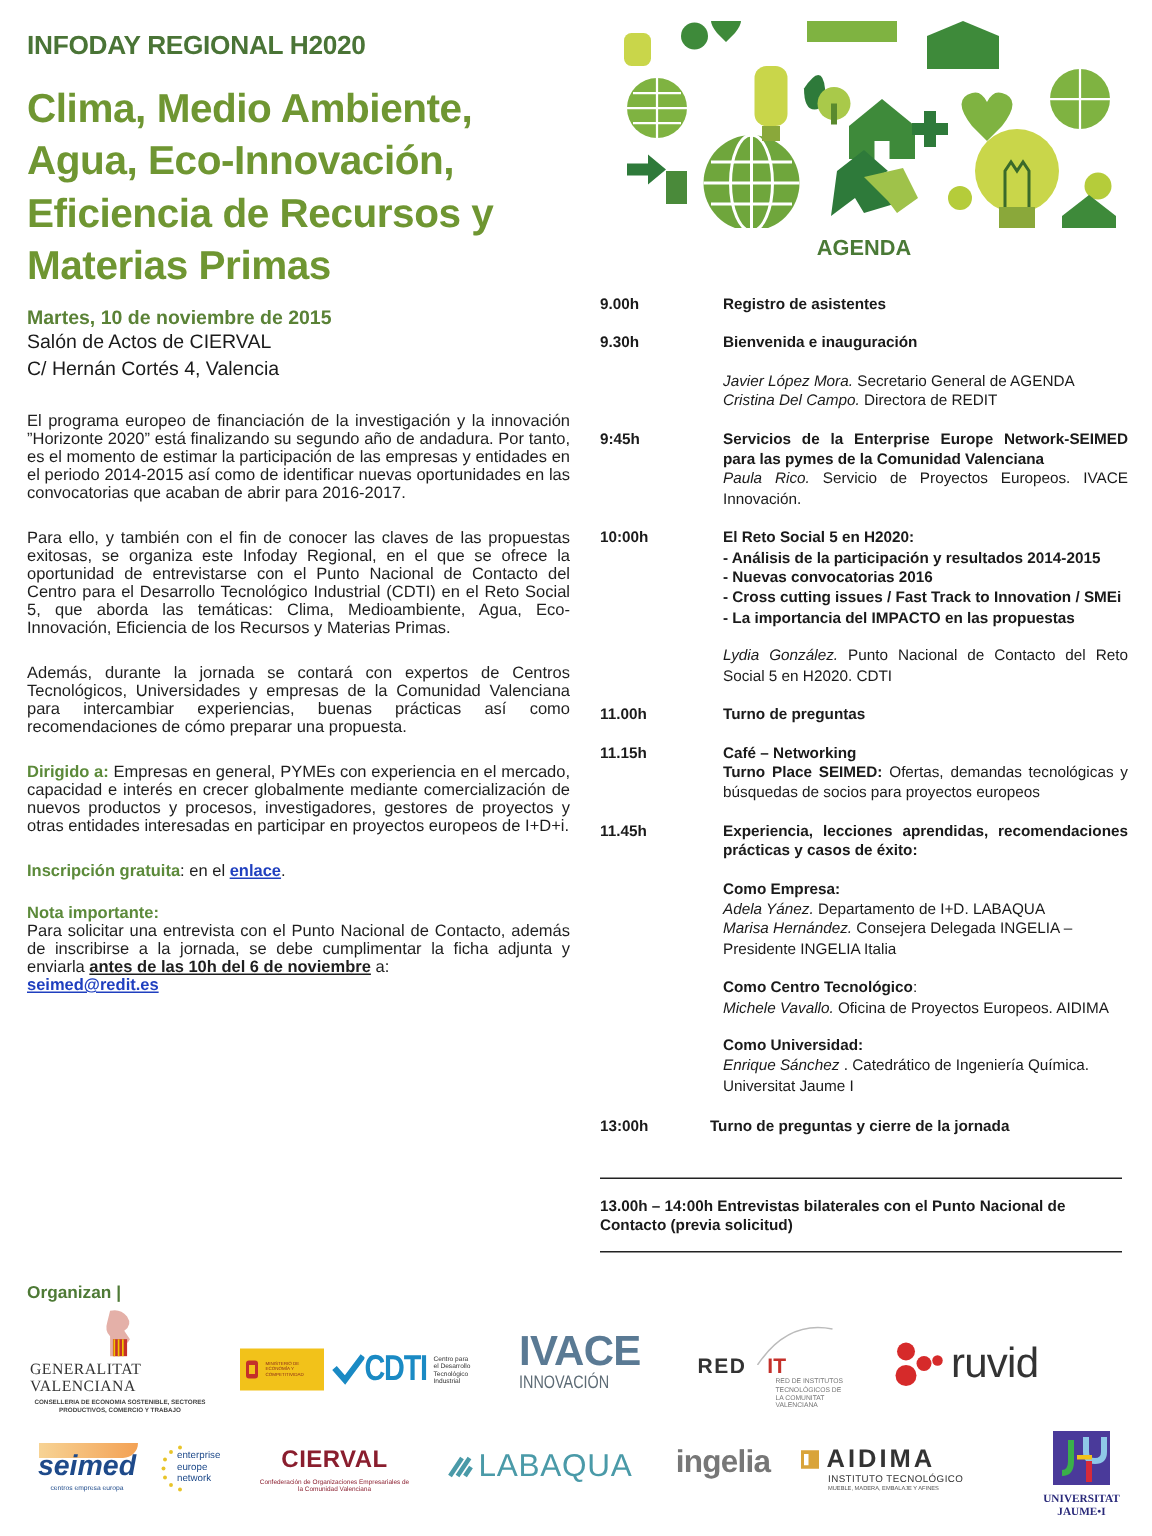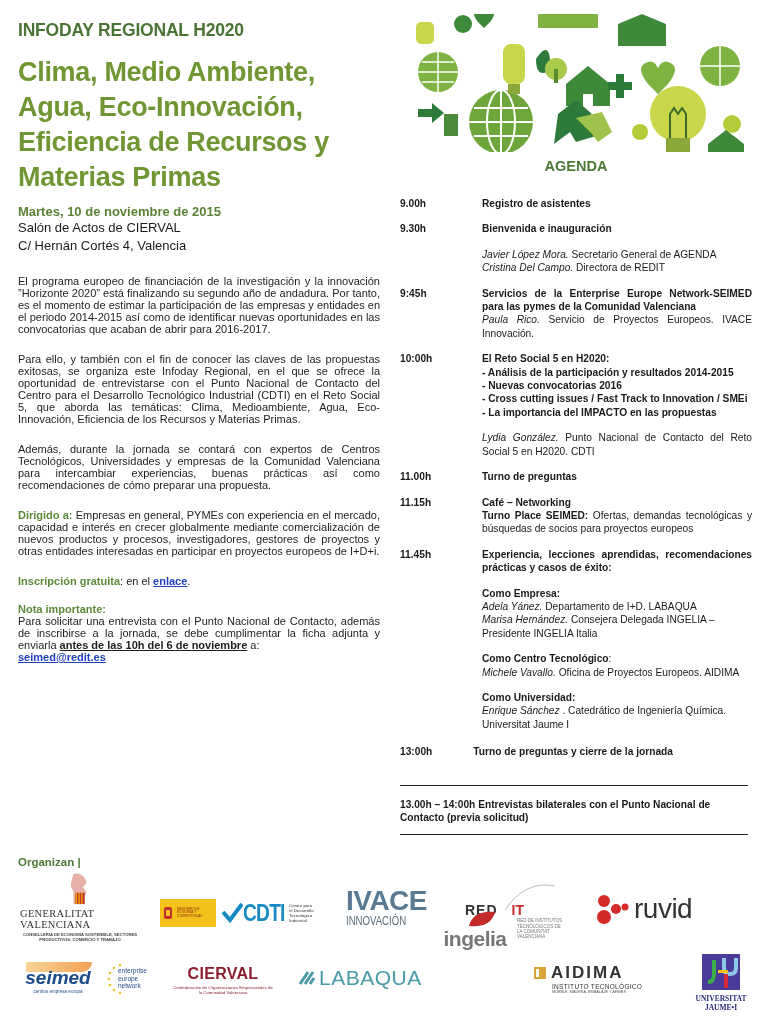--- a/index.html
+++ b/index.html
@@ -287,21 +287,21 @@
   <div class="logo-text" style="font-size:4.3px; color:#8a1e2e; text-align:center; width:100px; line-height:5.5px; margin-top:2px;">Confederación de Organizaciones Empresariales de la Comunidad Valenciana</div>
 </div>
 
 <div class="logo" style="left:298px; top:964px; width:130px; height:28px; justify-content:flex-start;">
   <svg width="18" height="16" viewBox="0 0 18 16">
       <path d="M2 14 l8 -12 M7 14 l8 -12 M12 14 l4 -6" stroke="#4a9aa8" stroke-width="3"></path>
     </svg>
   <div class="logo-text" style="font-size:21px; color:#4a9aa8; margin-left:3px; letter-spacing:0.5px;">LABAQUA</div>
 </div>
 
-<div class="logo" style="left:440px; top:907px; width:70px; height:46px; flex-direction:column;">
+<div class="logo" style="left:440px; top:952px; width:70px; height:46px; flex-direction:row;">
   <svg width="30" height="18" viewBox="0 0 30 18" style="margin-left:14px;">
       <path d="M2 16 q4 -16 26 -14 q-4 16 -26 14z" fill="#c42a2a"></path>
     </svg>
   <div class="logo-text" style="font-size:21px; font-weight:bold; color:#777; letter-spacing:-0.5px; line-height:22px;">ingelia</div>
 </div>
 
 <div class="logo" style="left:534px; top:960px; width:126px; height:36px; flex-direction:column; align-items:flex-start;">
   <div style="display:flex; align-items:center;">
     <div style="width:12px; height:12px; background:#d9a43a; margin-right:5px; border:2px solid #d9a43a; box-shadow: inset 3px 0 0 #fff;"></div>
     <div class="logo-text" style="font-size:17px; font-weight:bold; color:#333; letter-spacing:2px;">AIDIMA</div>

